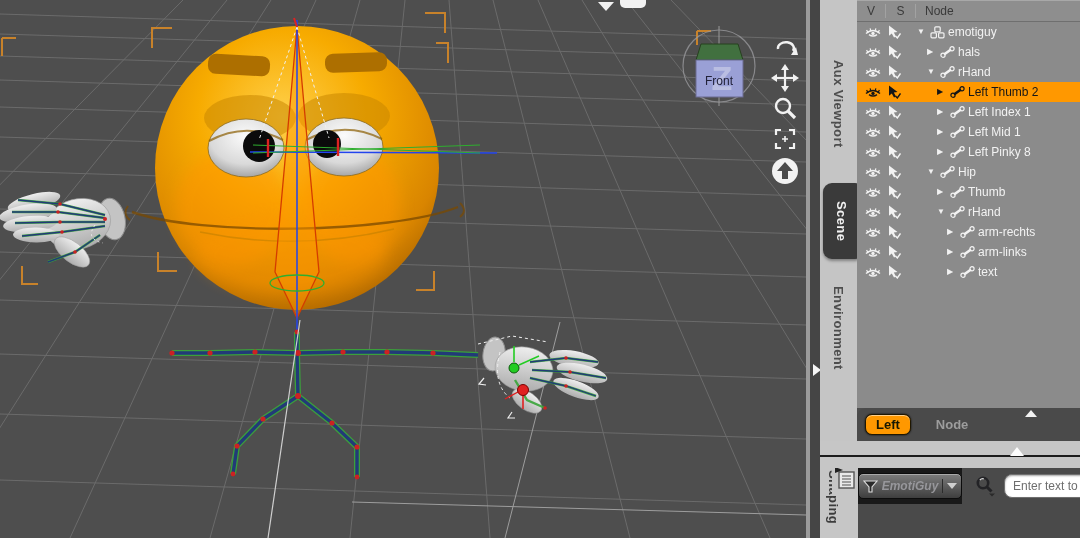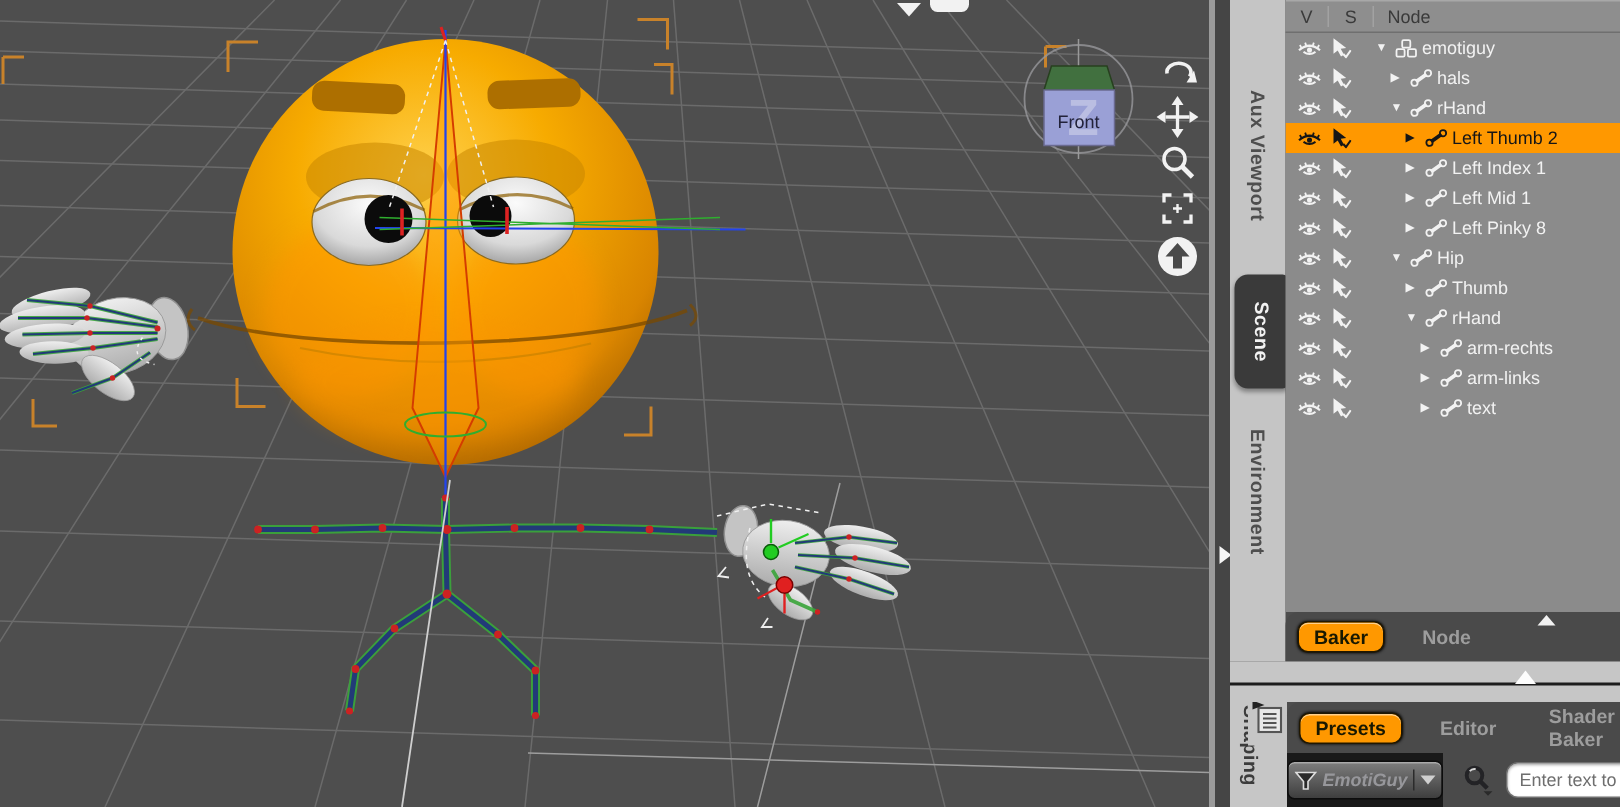--- a/index.html
+++ b/index.html
@@ -687,21 +687,21 @@
                 <circle cx="3" cy="9.2" r="2.1" fill="none" stroke="currentColor" stroke-width="1.2"></circle>
                 <circle cx="12" cy="2.8" r="2.1" fill="none" stroke="currentColor" stroke-width="1.2"></circle>
               </svg>
             </span>
             <span class="node-label">text</span>
           </div>
         </div>
       <div class="footer-tabs">
 
         <div class="scroll-up"></div>
-      <span class="htab active"><span>Baker</span></span>
+      <span class="htab active"><span>Left</span></span>
           <span class="htab"><span>Node</span></span>
         </div>
     </div>
 
     <div class="splitter">
       <div class="splitter-rule"></div>
       <div class="splitter-arrow"></div>
     </div>
 
     <div class="lower">
@@ -709,26 +709,20 @@
         <div class="side-vtext">Shaping</div>
         <div class="pane-icon">
           <svg width="22" height="24" viewBox="0 0 22 24">
               <rect x="5" y="6" width="15" height="16" fill="#e9e9e9" stroke="#555" stroke-width="1.4"></rect>
               <path d="M8,10 H17 M8,13 H17 M8,16 H17 M8,19 H17" stroke="#555" stroke-width="1.2"></path>
               <polygon points="1,1 9,4 1,7" fill="#222"></polygon>
             </svg>
         </div>
       </div>
       <div class="surf-panel">
-        <div class="surf-tabs">
-
-        <span class="htab active"><span>Presets</span></span>
-            <span class="htab"><span>Editor</span></span>
-            <span class="htab"><span>Shader Baker</span></span>
-          </div>
         <div class="filter-row">
           <div class="filter-left">
             <div class="dropdown">
               <svg width="15" height="15" viewBox="0 0 15 15">
                   <polygon points="1,2 14,2 9,8 9,13 6,13 6,8" fill="#2a2a2a" stroke="#dddddd" stroke-width="1.1"></polygon>
                 </svg>
               <span class="dd-label">EmotiGuy</span>
               <span class="dd-caret"></span>
             </div>
           </div>

